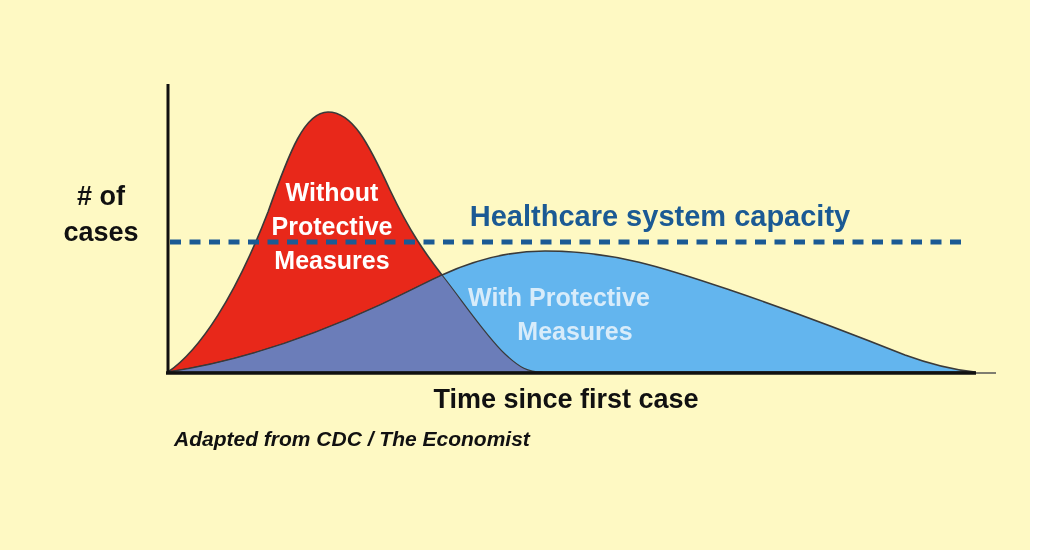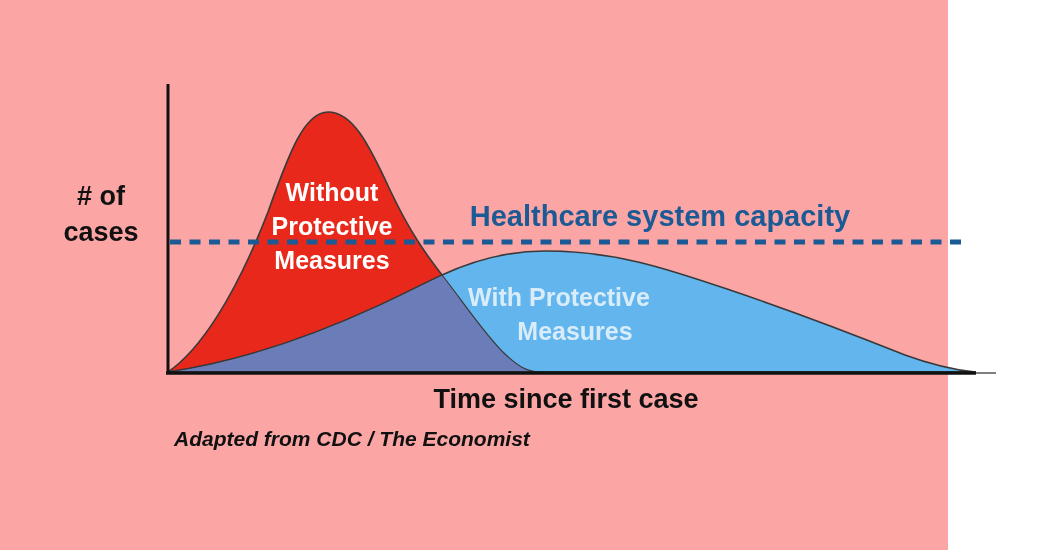--- a/index.html
+++ b/index.html
@@ -4,24 +4,24 @@
 <style>
   html, body {
     margin: 0;
     padding: 0;
     background: #ffffff;
     width: 1050px;
     height: 550px;
     overflow: hidden;
   }
   .chart-wrap {
-    width: 948px;
+    width: 1030px;
     height: 550px;
     position: relative;
-    background: #fca5a5;
+    background: #fef9c3;
   }
   svg text {
     font-family: "Liberation Sans", sans-serif;
     font-weight: bold;
   }
   .t-yaxis   { font-size: 27px; }
   .t-xaxis   { font-size: 27px; }
   .t-capacity{ font-size: 29px; }
   .t-without { font-size: 25px; }
   .t-with    { font-size: 25px; }

